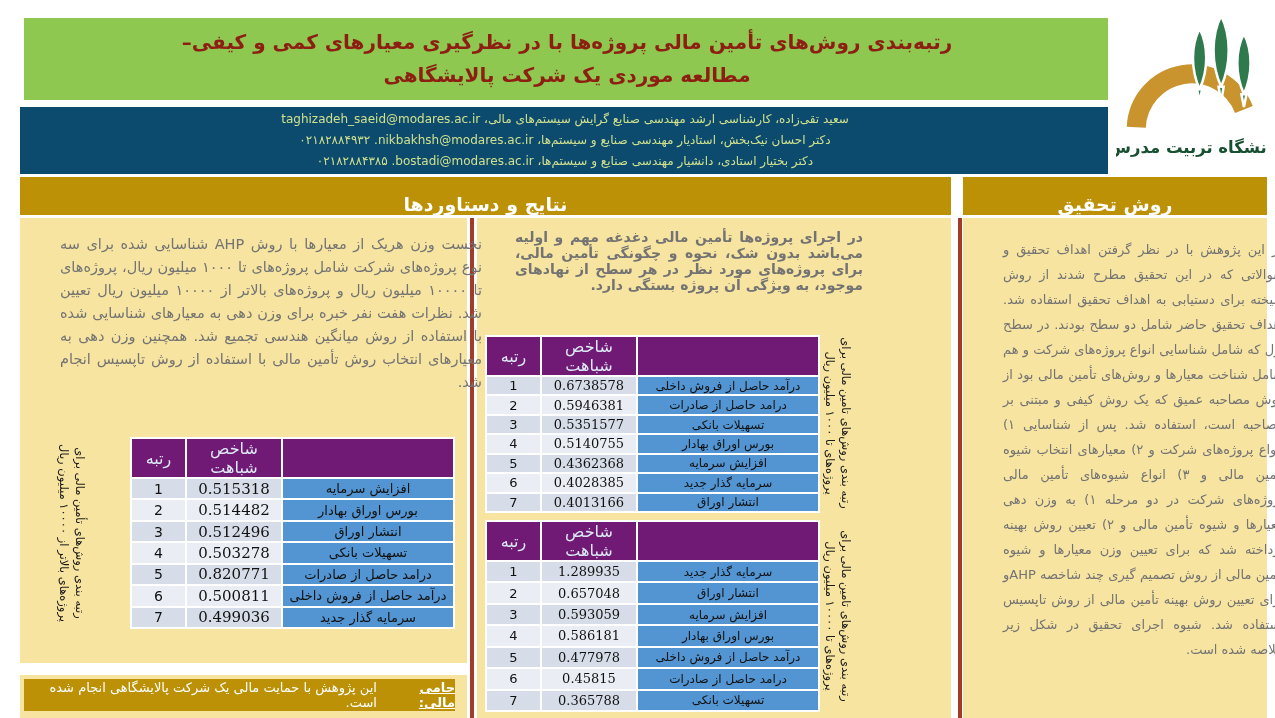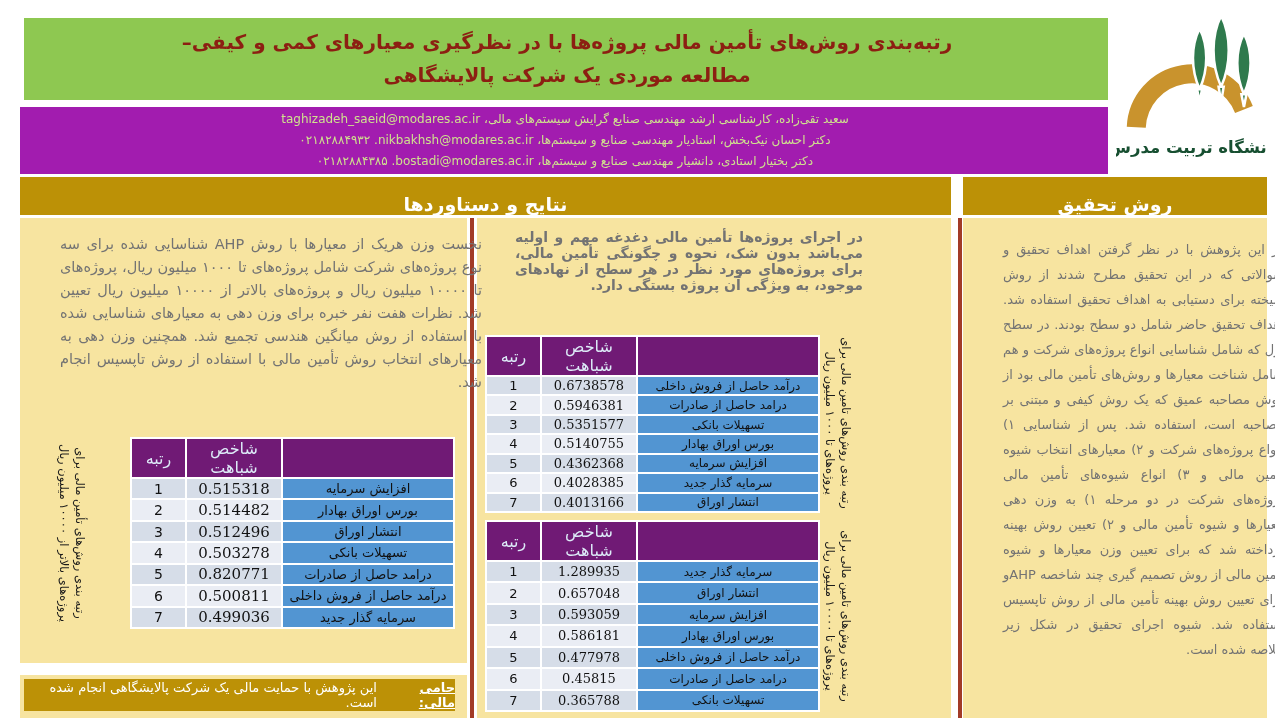--- a/index.html
+++ b/index.html
@@ -4,21 +4,21 @@
 <style>
   html,body{margin:0;padding:0;background:#fff;}
   .poster{position:relative;width:1275px;height:718px;overflow:hidden;background:#ffffff;
           font-family:"DejaVu Sans",sans-serif;direction:rtl;}
   .abs{position:absolute;}
 
   
   .title-band{left:24px;top:18px;width:1086px;height:82px;background:#8ec851;
               display:flex;flex-direction:column;justify-content:center;align-items:center;}
   .title-line{color:#8c1f12;font-weight:bold;font-size:20px;line-height:33px;text-align:center;width:100%;}
-  .author-band{left:20px;top:107px;width:1090px;height:67px;background:#a21caf;
+  .author-band{left:20px;top:107px;width:1090px;height:67px;background:#0c4a6e;
                display:flex;flex-direction:column;justify-content:center;align-items:center;}
   .author-line{color:#cfe18e;font-size:12px;line-height:21px;text-align:center;width:100%;}
 
   .logo-box{left:1108px;top:0;width:167px;height:176px;background:#fff;
             display:flex;align-items:center;justify-content:center;}
 
   .sec-header{height:38px;background:#bc9106;color:#ffffff;font-weight:bold;font-size:19px;
               display:flex;align-items:flex-end;justify-content:center;}
   .hdr-results{left:20px;top:177px;width:931px;}
   .hdr-method{left:963px;top:177px;width:304px;}

